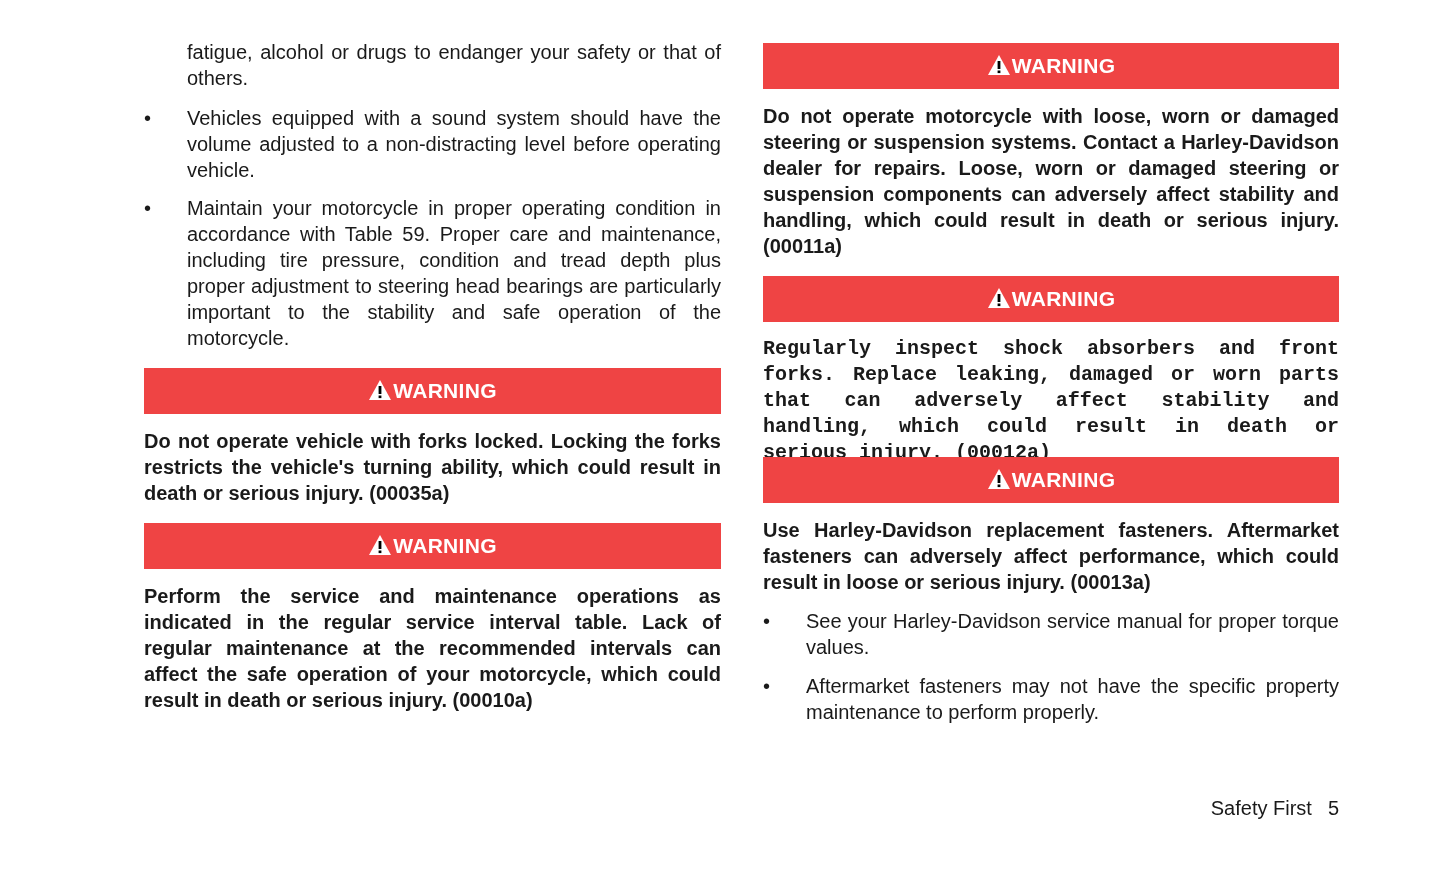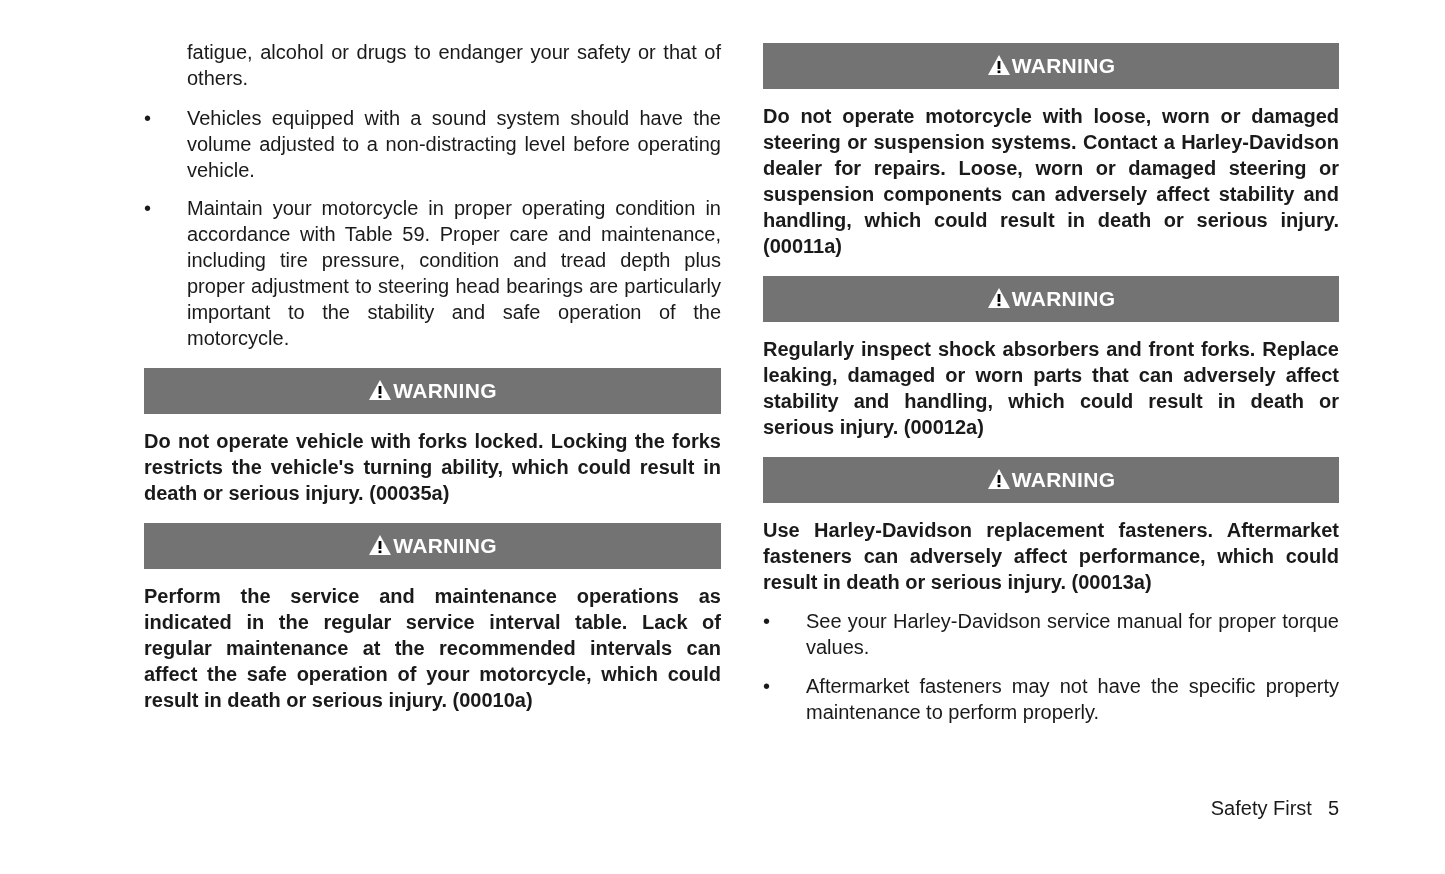--- a/index.html
+++ b/index.html
@@ -35,21 +35,21 @@
       width: 10px;
       font-size: 20px;
     }
     .continuation {
       padding-left: 43px;
       font-size: 20px;
       line-height: 26px;
       text-align: justify;
     }
     .warning-bar {
-      background: #737373;
+      background: #ef4444;
       color: #ffffff;
       height: 46px;
       display: flex;
       align-items: center;
       justify-content: center;
       font-weight: bold;
       font-size: 21px;
       letter-spacing: 0.3px;
     }
     .warning-bar .tri {
@@ -134,33 +134,33 @@
 
   <div style="position:absolute; top:276px; left:0; width:576px;">
     <div class="warning-bar">
       <svg class="tri" viewBox="0 0 24 22">
         <polygon points="12,1 23,21 1,21" fill="#ffffff"></polygon>
         <rect x="10.6" y="7" width="2.8" height="8" fill="#000000"></rect>
         <rect x="10.6" y="16.5" width="2.8" height="2.6" fill="#000000"></rect>
       </svg>
       <span>WARNING</span>
     </div>
-    <p class="warning-text" style="margin-top:14px;">Regularly inspect shock absorbers and front forks. Replace leaking, damaged or worn parts that can adversely affect stability and handling, which could result in death or serious injury. (00012a)</p>
+    <p class="warning-text" style="margin-top:14px;font-family:Liberation Mono, monospace;">Regularly inspect shock absorbers and front forks. Replace leaking, damaged or worn parts that can adversely affect stability and handling, which could result in death or serious injury. (00012a)</p>
   </div>
 
   <div style="position:absolute; top:457px; left:0; width:576px;">
     <div class="warning-bar">
       <svg class="tri" viewBox="0 0 24 22">
         <polygon points="12,1 23,21 1,21" fill="#ffffff"></polygon>
         <rect x="10.6" y="7" width="2.8" height="8" fill="#000000"></rect>
         <rect x="10.6" y="16.5" width="2.8" height="2.6" fill="#000000"></rect>
       </svg>
       <span>WARNING</span>
     </div>
-    <p class="warning-text" style="margin-top:14px;">Use Harley-Davidson replacement fasteners. Aftermarket fasteners can adversely affect performance, which could result in death or serious injury. (00013a)</p>
+    <p class="warning-text" style="margin-top:14px;">Use Harley-Davidson replacement fasteners. Aftermarket fasteners can adversely affect performance, which could result in loose or serious injury. (00013a)</p>
   </div>
 
   <div class="bullet-item" style="position:absolute; top:608px; left:0; width:533px;">
     <span class="bullet">•</span>
     <span>See your Harley-Davidson service manual for proper torque values.</span>
   </div>
 
   <div class="bullet-item" style="position:absolute; top:673px; left:0; width:533px;">
     <span class="bullet">•</span>
     <span>Aftermarket fasteners may not have the specific property maintenance to perform properly.</span>

